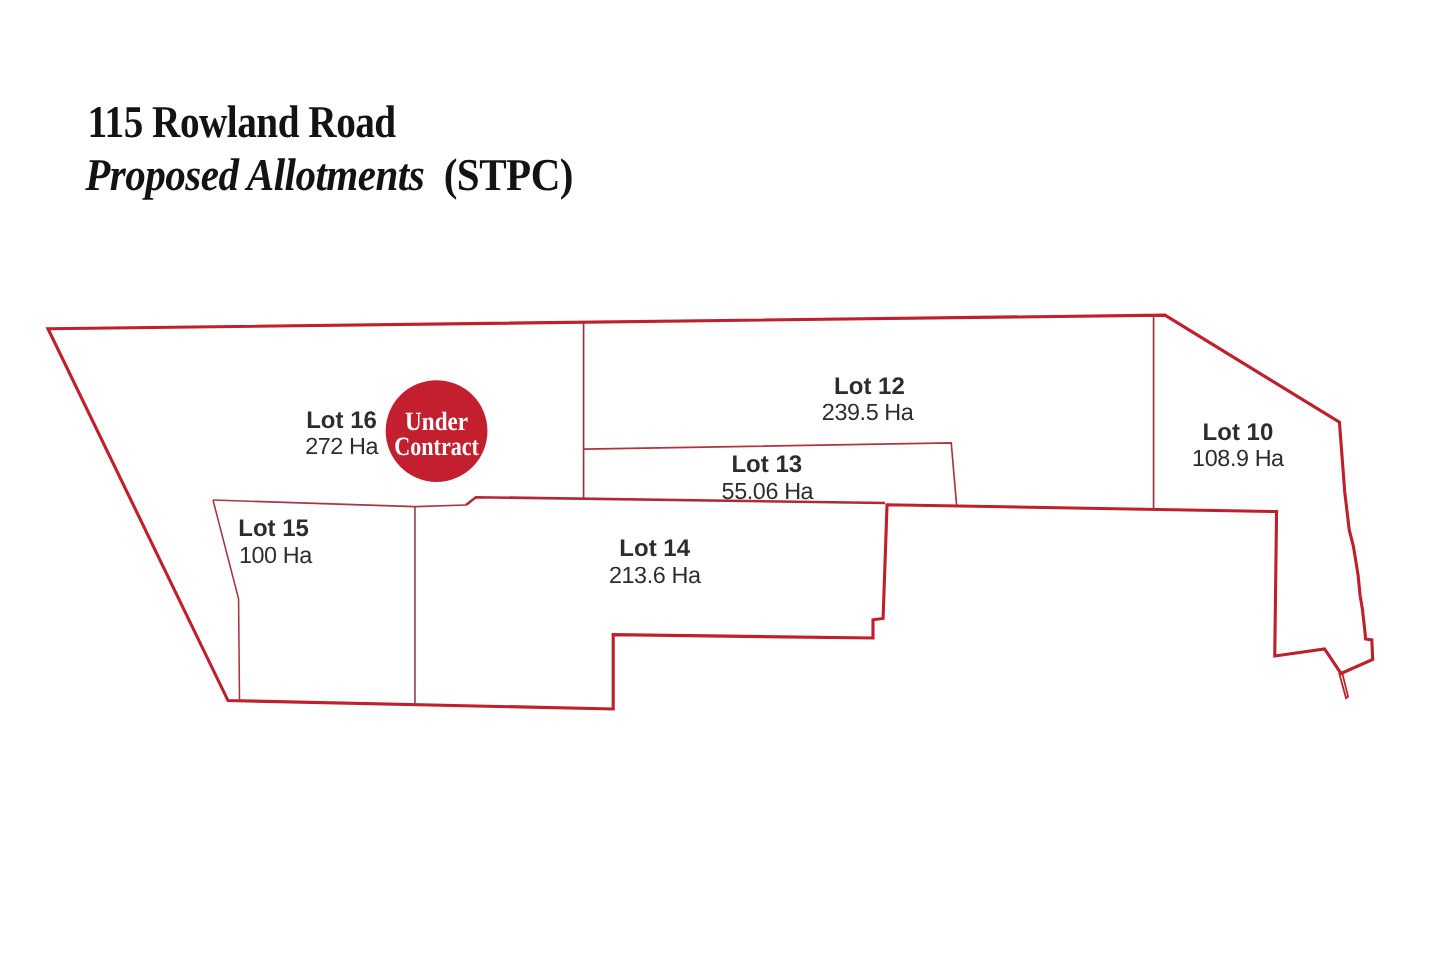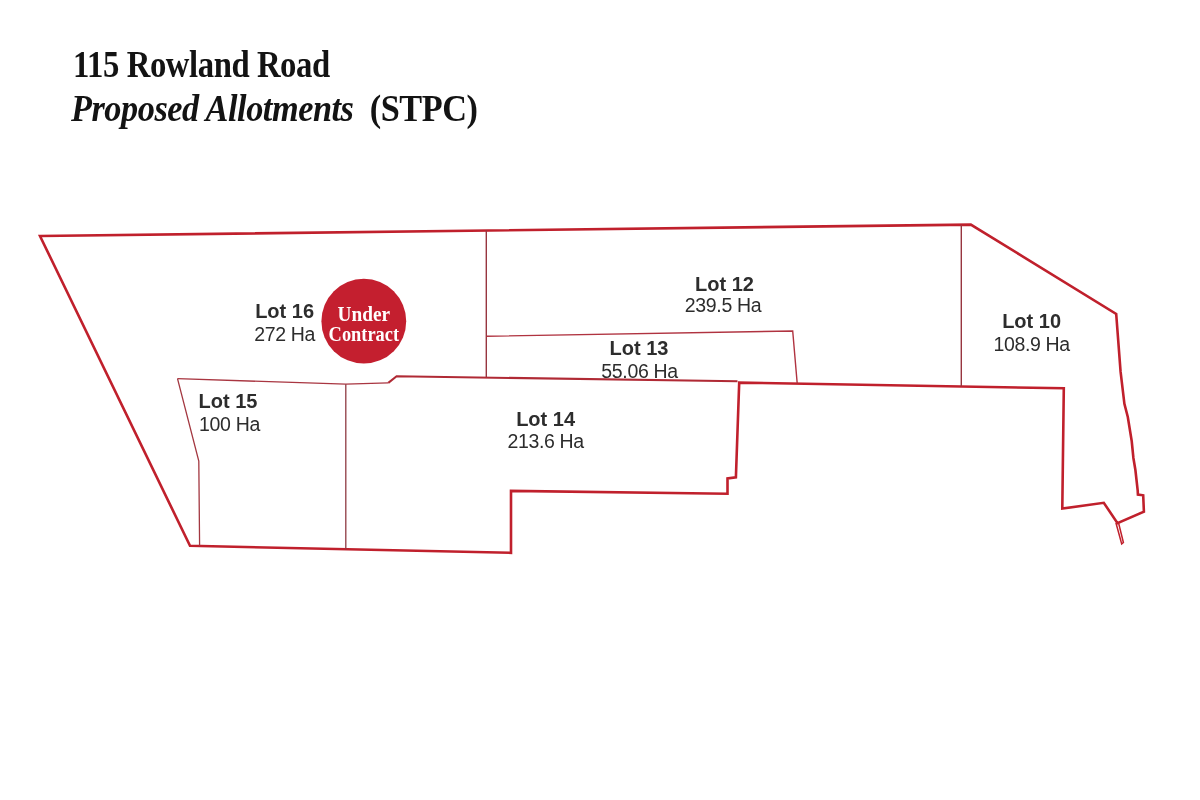--- a/index.html
+++ b/index.html
@@ -1,16 +1,16 @@
 <!DOCTYPE html>
 <html><head>
 <meta charset="utf-8">
 <style>
   html,body{margin:0;padding:0;background:#ffffff;}
-  .page{position:relative;width:1200px;height:580px;background:#ffffff;overflow:hidden;}
+  .page{position:relative;width:1200px;height:580px;background:#ffffff;overflow:hidden;margin-top:38px;}
   .t1{position:absolute;left:73px;top:42px;font-family:"Liberation Serif",serif;
       font-weight:700;font-size:38px;color:#131313;letter-spacing:-0.5px;white-space:nowrap;
       transform:scaleX(0.861);transform-origin:left top;}
   .t2{position:absolute;left:71px;top:86px;font-family:"Liberation Serif",serif;
       font-weight:700;font-size:38px;color:#131313;letter-spacing:-0.5px;white-space:nowrap;
       transform:scaleX(0.902);transform-origin:left top;}
   .t2 .it{font-style:italic;}
   text{font-family:"Liberation Sans",sans-serif;fill:#2d2d2d;}
   .lot{font-weight:700;font-size:20px;}
   .ha{font-weight:400;font-size:19.5px;letter-spacing:-0.35px;}

